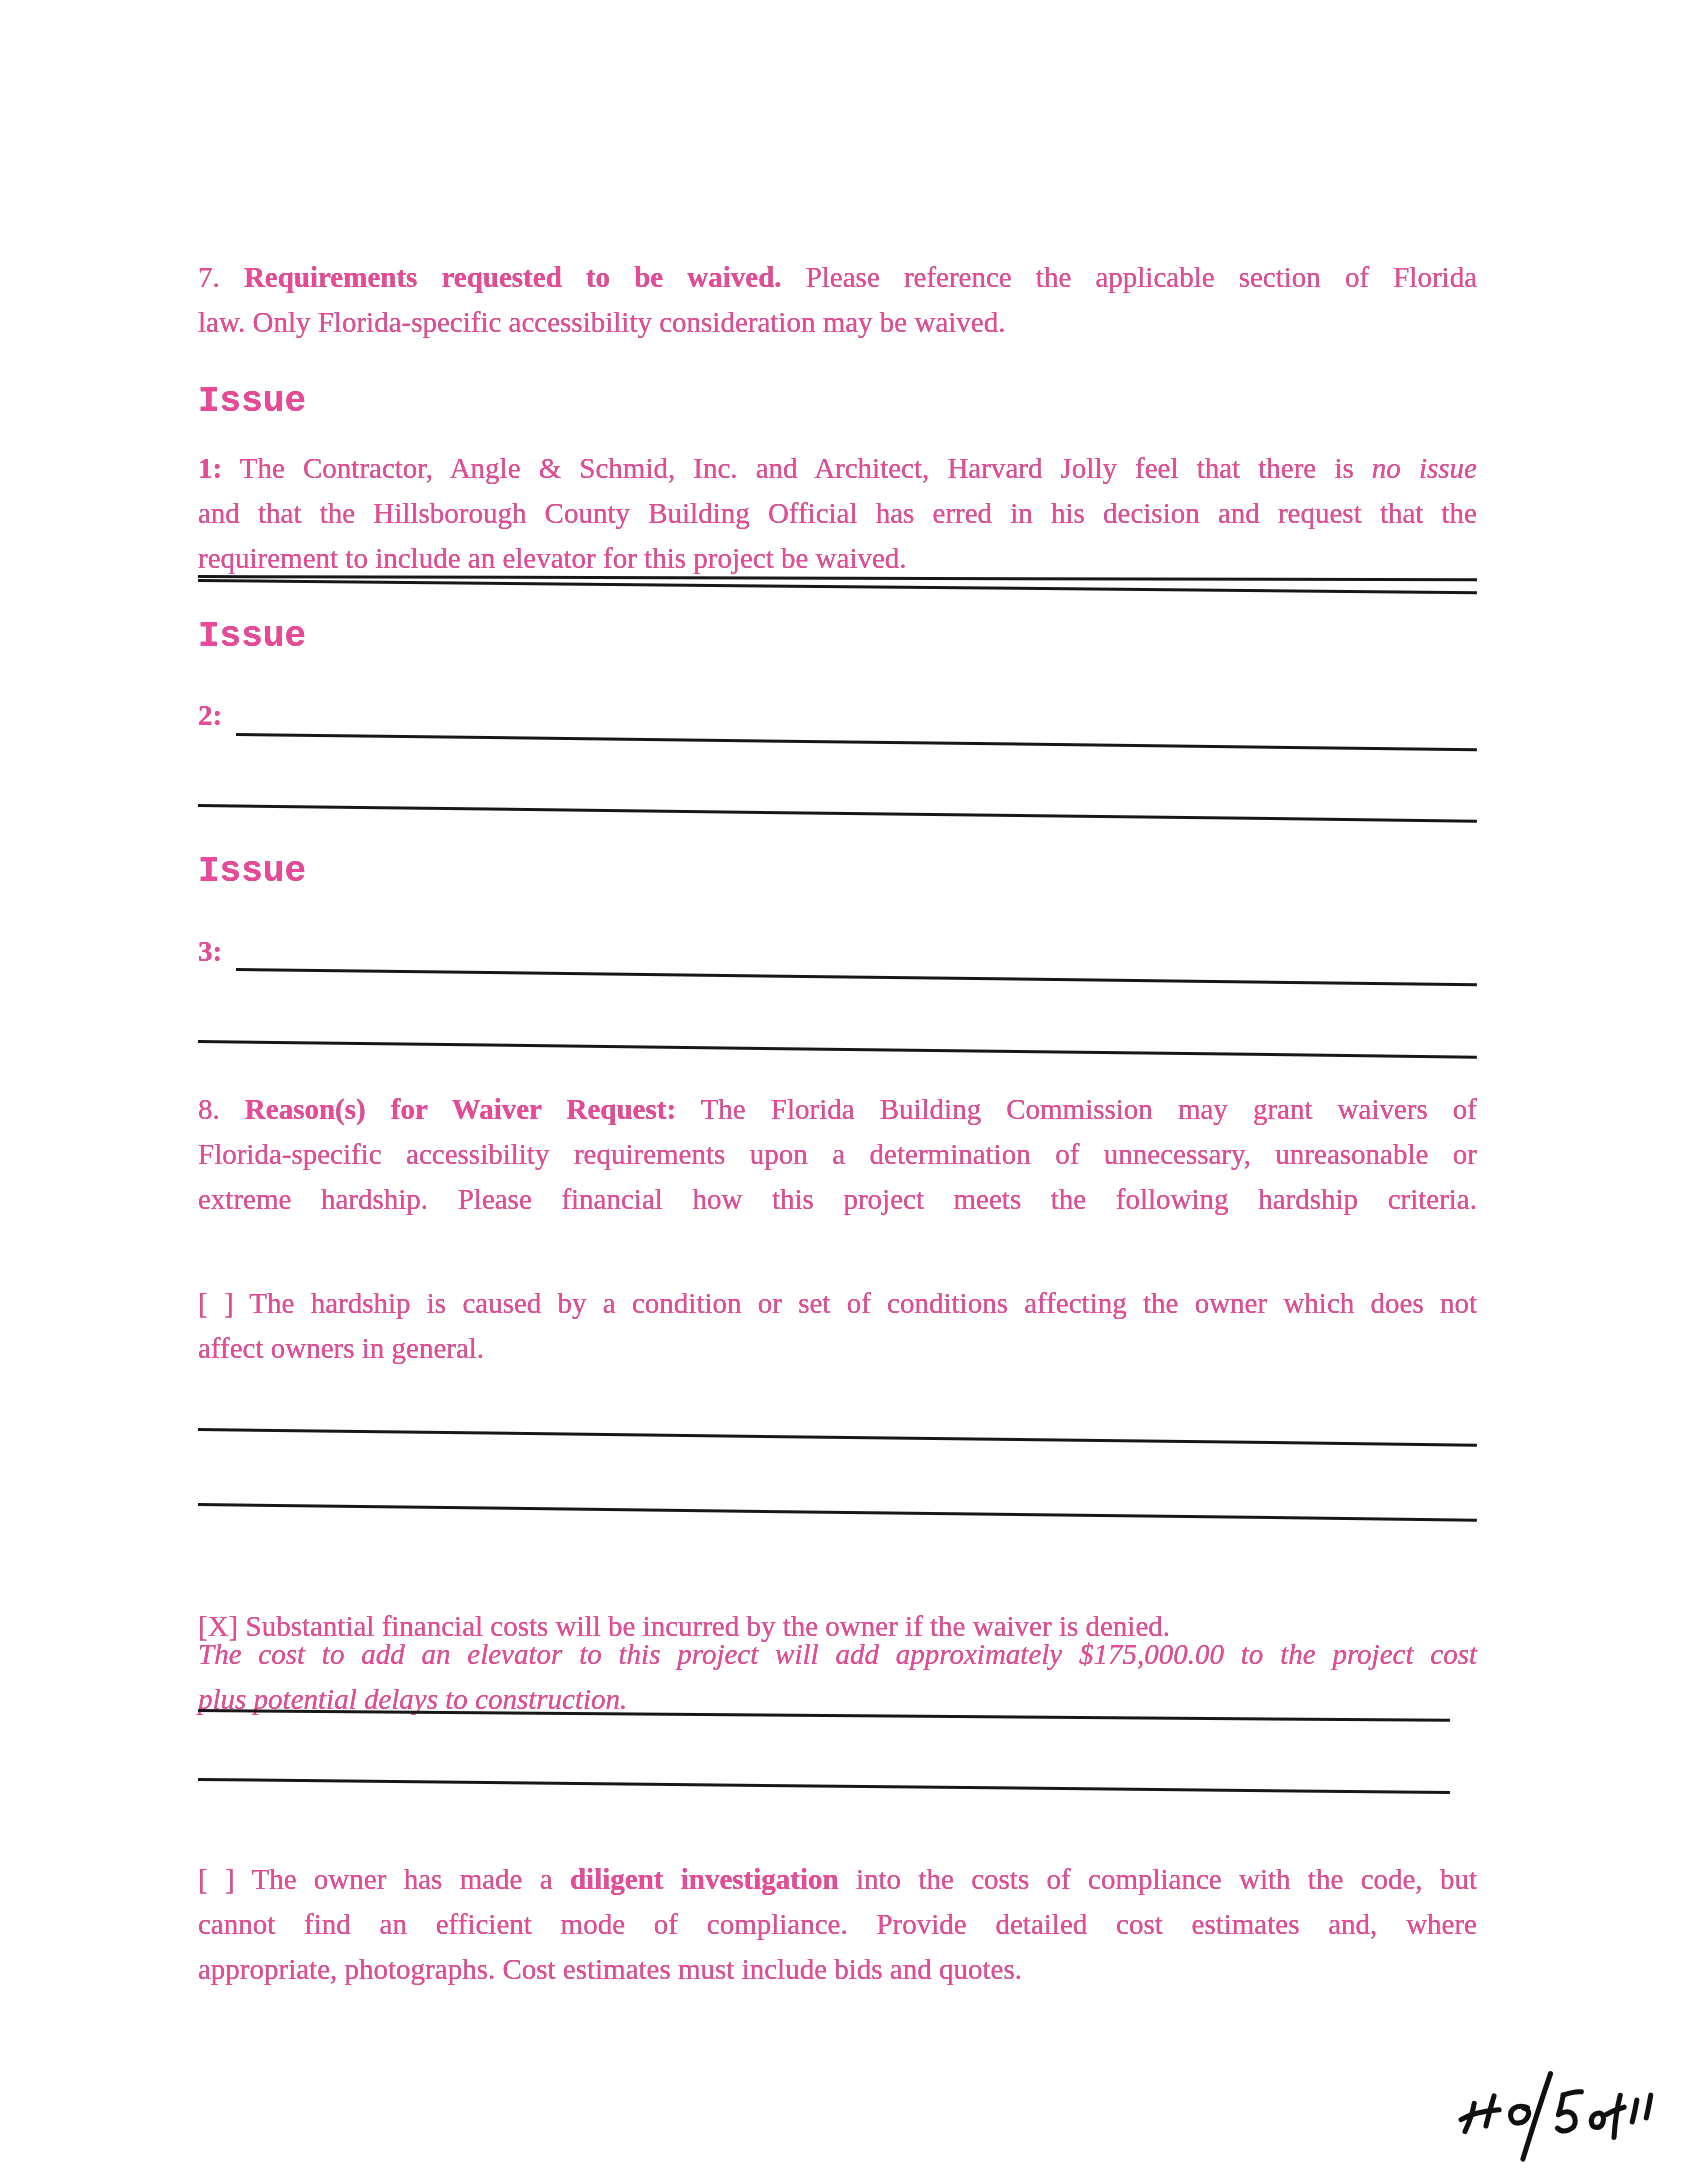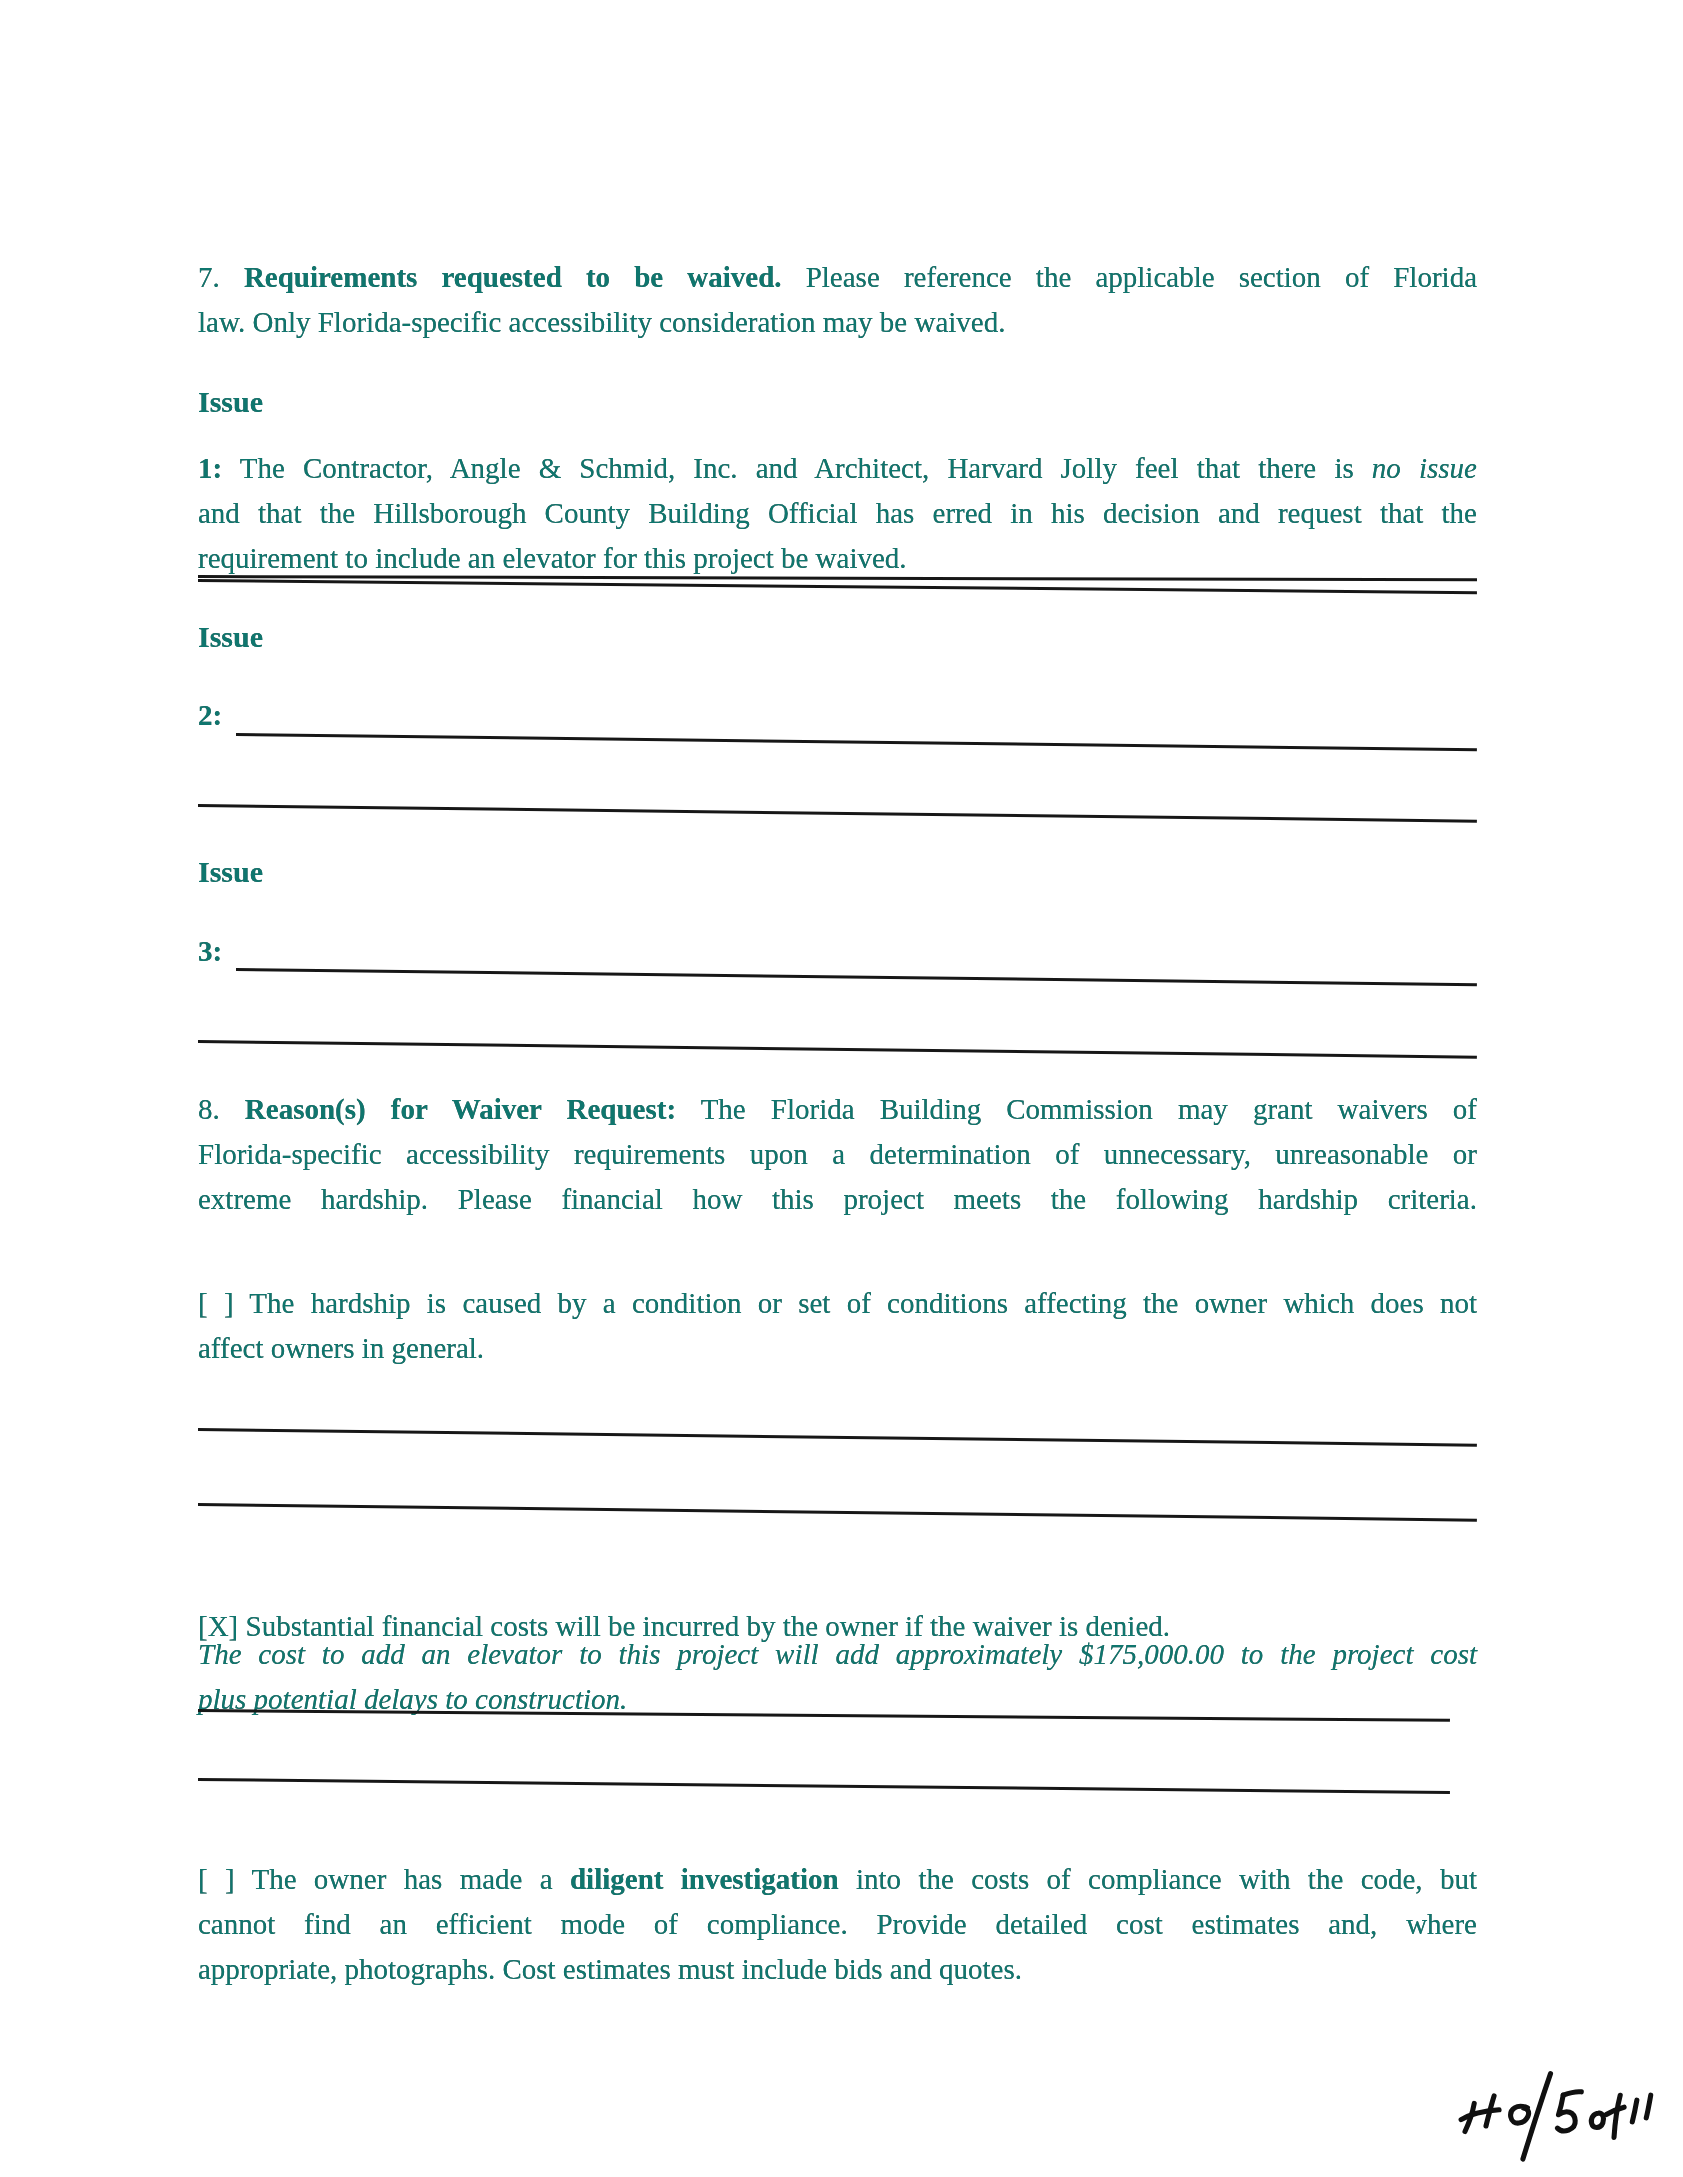--- a/index.html
+++ b/index.html
@@ -6,21 +6,21 @@
     margin: 0;
     padding: 0;
     background: #ffffff;
   }
   .page {
     position: relative;
     width: 1683px;
     height: 2177px;
     background: #ffffff;
     font-family: "Liberation Serif", "DejaVu Serif", serif;
-    color: #0f766e;
+    color: #ec4899;
     overflow: hidden;
   }
   .block {
     position: absolute;
     left: 198px;
     width: 1279px;
     font-size: 29px;
     line-height: 45px;
     text-shadow: 0 0 0.6px rgba(10,10,10,0.65);
   }
@@ -31,21 +31,22 @@
   .just {
     text-align: justify;
     text-align-last: justify;
   }
   .left {
     text-align: left;
     text-align-last: left;
   }
   .heading {
     font-weight: bold;
-    font-size: 30px;
+    font-size: 36px;
+    font-family: Liberation Mono, monospace;
   }
   .numlabel {
     font-weight: bold;
   }
   b { font-weight: bold; }
   i { font-style: italic; }
   .rule {
     position: absolute;
     height: 0;
     border-top: 3px solid #171717;

